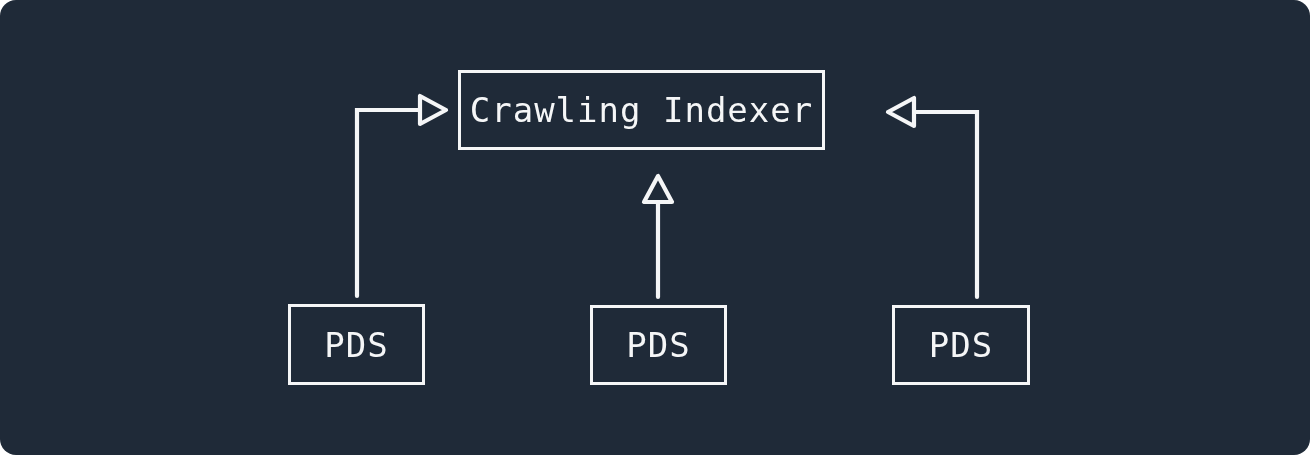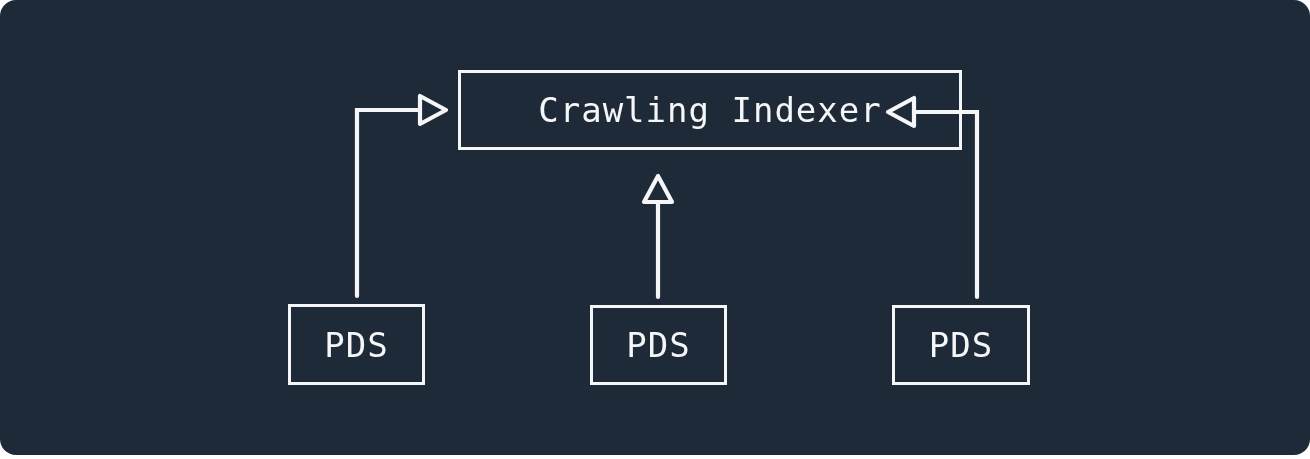--- a/index.html
+++ b/index.html
@@ -25,21 +25,21 @@
     position: absolute;
     border: 3.5px solid var(--stroke);
     display: flex;
     align-items: center;
     justify-content: center;
     color: var(--stroke);
     font-size: 34px;
     letter-spacing: 1px;
     white-space: nowrap;
   }
-  .n-indexer   { left: 458px; top: 70px;  width: 504px; height: 80px; }
+  .n-indexer   { left: 458px; top: 70px;  width: 367px; height: 80px; }
   .n-pds-left  { left: 288px; top: 304px; width: 137px; height: 81px; }
   .n-pds-mid   { left: 590px; top: 305px; width: 137px; height: 80px; }
   .n-pds-right { left: 892px; top: 305px; width: 138px; height: 80px; }
   .arrows {
     position: absolute;
     left: 0; top: 0;
     width: 1310px; height: 459px;
     pointer-events: none;
   }
   .arrow-line {

